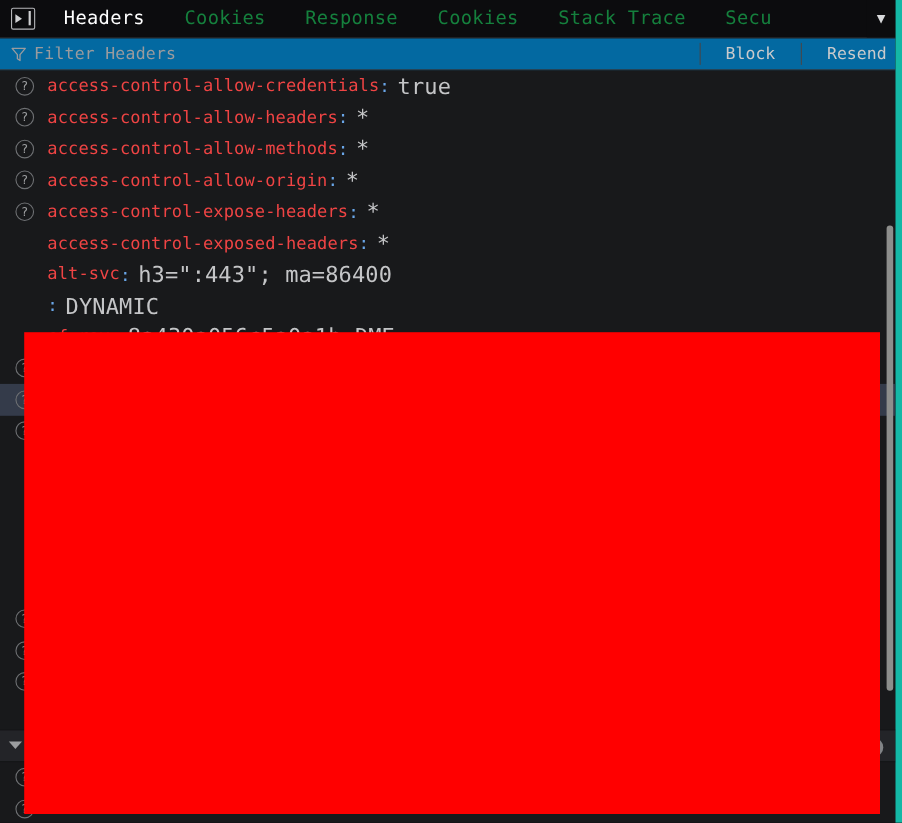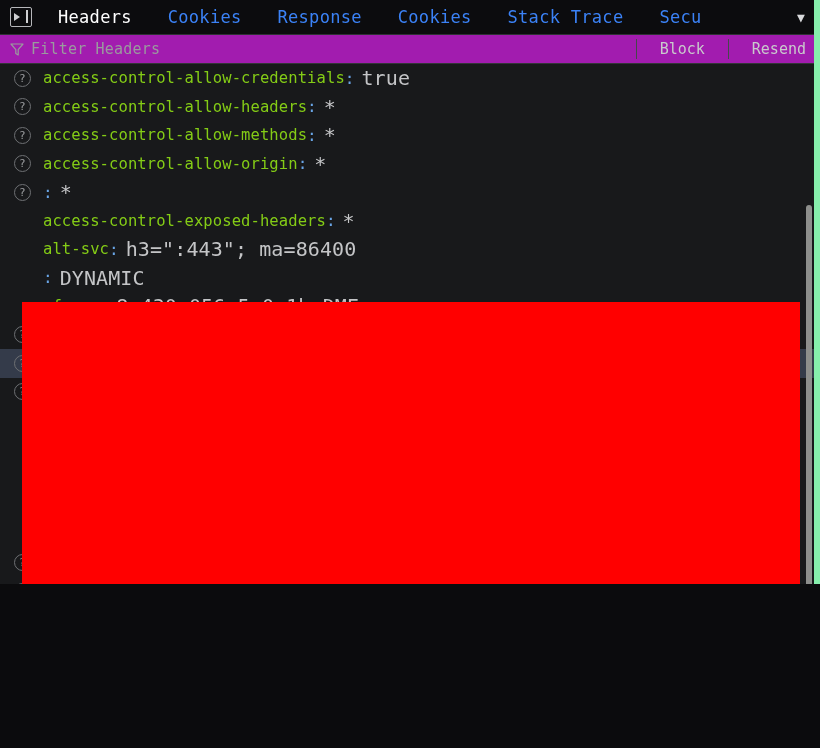--- a/index.html
+++ b/index.html
@@ -3,26 +3,26 @@
 <meta charset="utf-8">
 <style>
   html, body {
     margin: 0;
     padding: 0;
     background: #0b0b0d;
   }
   #app {
     position: relative;
     width: 820px;
-    height: 584px;
+    height: 748px;
     overflow: hidden;
     background: #18191b;
     font-family: "DejaVu Sans Mono", "Liberation Mono", monospace;
     box-sizing: border-box;
-    border-right: 6px solid #86efac;
+    border-right: 6px solid #14b8a6;
   }
 
   
   .tabbar {
     position: absolute;
     left: 0; top: 0;
     width: 814px;
     height: 35px;
     background: #0c0c0e;
     display: flex;
@@ -57,21 +57,21 @@
     background: #cfd0d2;
   }
   .tabs {
     display: flex;
     align-items: center;
     flex: 1 1 auto;
     overflow: hidden;
     height: 100%;
   }
   .tab {
-    color: #3b82f6;
+    color: #15803d;
     font-size: 17px;
     letter-spacing: 0.3px;
     padding: 0 18px;
     height: 100%;
     display: flex;
     align-items: center;
     white-space: nowrap;
     cursor: pointer;
   }
   .tab.active {
@@ -92,21 +92,21 @@
     flex: 0 0 auto;
     cursor: pointer;
   }
 
   
   .filterbar {
     position: absolute;
     left: 0; top: 35px;
     width: 814px;
     height: 29px;
-    background: #a21caf;
+    background: #0369a1;
     display: flex;
     align-items: center;
     box-sizing: border-box;
     border-bottom: 1px solid #343539;
   }
   .funnel {
     margin-left: 10px;
     margin-right: 7px;
     flex: 0 0 auto;
     display: block;
@@ -164,21 +164,21 @@
     text-align: center;
     margin-left: 14px;
     margin-right: 12px;
     flex: 0 0 auto;
     font-family: "DejaVu Sans", sans-serif;
     cursor: pointer;
     box-sizing: border-box;
   }
   .qmark.blank { border-color: transparent; color: transparent; }
   .hname {
-    color: #84cc16;
+    color: #ef4444;
     font-size: 15.5px;
     letter-spacing: 0.1px;
     white-space: nowrap;
   }
   .hval {
     color: #c4c5c7;
     font-size: 20px;
     letter-spacing: 0.1px;
     white-space: nowrap;
     margin-left: 7px;
@@ -296,20 +296,21 @@
         <span class="hval">*</span>
       </div>
       <div class="row">
         <span class="qmark">?</span>
         <span class="hname">access-control-allow-origin</span>
         <span class="colon">:</span>
         <span class="hval">*</span>
       </div>
       <div class="row">
         <span class="qmark">?</span>
+        <span class="hname">access-control-expose-headers</span>
         <span class="colon">:</span>
         <span class="hval">*</span>
       </div>
       <div class="row">
         <span class="qmark blank"></span>
         <span class="hname">access-control-exposed-headers</span>
         <span class="colon">:</span>
         <span class="hval">*</span>
       </div>
       <div class="row">

